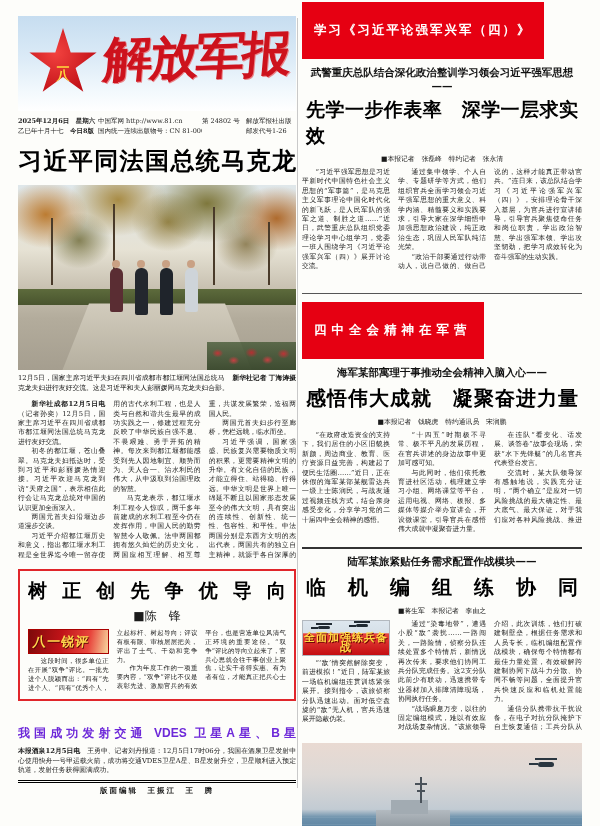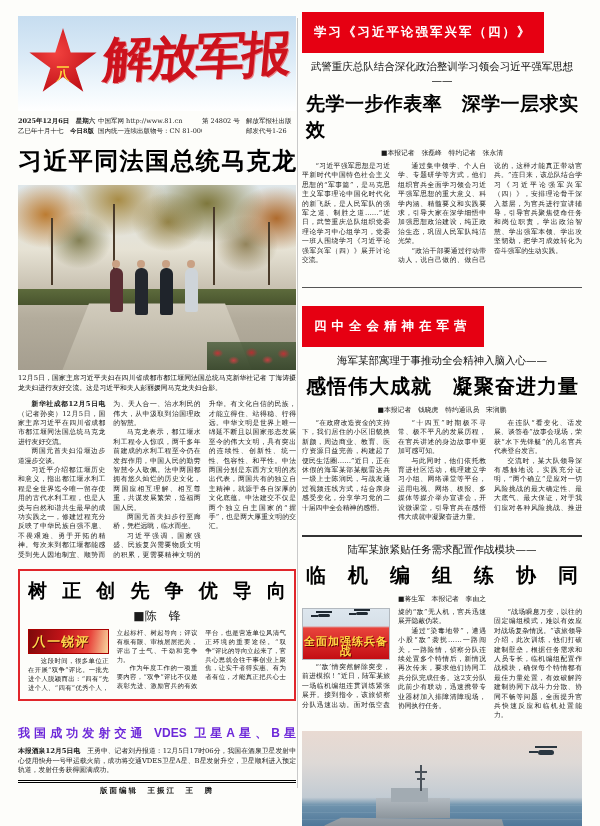--- a/index.html
+++ b/index.html
@@ -50,21 +50,21 @@
     width:8px;height:8px;border-radius:50%;background:#c9a184;}
   .flowers{position:absolute;right:0;bottom:0;width:32%;height:15%;background:
     radial-gradient(8px 6px at 12% 40%,#c23537,transparent 70%),
     radial-gradient(8px 6px at 30% 66%,#c84042,transparent 70%),
     radial-gradient(9px 7px at 50% 38%,#b52f32,transparent 70%),
     radial-gradient(8px 6px at 68% 64%,#c84042,transparent 70%),
     radial-gradient(9px 7px at 86% 42%,#bd3336,transparent 70%),
     linear-gradient(rgba(63,84,48,.75),rgba(50,66,38,.9));}
   
   .caption{margin-top:4px;font-size:6.8px;line-height:9.6px;text-align:justify;color:#111;}
-  .caption .credit{float:right;font-weight:normal;}
+  .caption .credit{float:right;font-weight:bold;padding-left:8px;}
   .body-cols{column-count:3;column-gap:8px;font-size:6.8px;line-height:9.4px;
     text-align:justify;overflow:hidden;color:#222;}
   .body-cols p.para{margin:0;text-indent:2em;}
   .lead-art{margin-top:7px;height:160px;}
   .h-article{height:118px;}
   .h-plenary{height:108px;}
   .h-training{height:118px;}
   .lead-bold{font-weight:bold;}
   
   .comm-box{margin-top:9px;border:2px solid #e0262b;padding:7px 8px 6px 8px;}
@@ -82,32 +82,32 @@
     text-shadow:1px 1px 0 #5e0505;white-space:nowrap;letter-spacing:1px;}
   
   .sat-head{margin-top:24px;font-family:"Liberation Sans",sans-serif;font-weight:700;
     font-size:12px;text-align:justify;text-align-last:justify;overflow:hidden;color:#6d28d9;}
   .sat-brief{margin-top:5px;font-size:6.8px;line-height:9.4px;text-align:justify;}
   .footer-line{margin-top:5px;border-top:3px double #000;padding-top:3px;
     text-align:center;font-size:7.5px;font-weight:bold;letter-spacing:2px;}
   
   .red-label{display:inline-block;background:#e60012;color:#fff;font-weight:bold;
     font-family:"Liberation Sans",sans-serif;font-size:12.5px;letter-spacing:2px;
-    padding:12px 12px;margin-top:12px;}
-  .sec-sub{font-size:10.5px;font-weight:normal;text-align:center;margin-top:7px;color:#111;}
+    padding:20px 12px;margin-top:2px;}
+  .sec-sub{font-size:10.5px;font-weight:bold;text-align:center;margin-top:7px;color:#111;}
   .sec-head{font-family:Liberation Serif, serif;font-weight:700;color:#000;
     text-align:justify;text-align-last:justify;overflow:hidden;padding:0 4px;margin-top:5px;}
   .head-a{font-size:19px;}
   .head-b{font-size:20px;}
   .head-c{font-size:20px;}
   .sec-byline{text-align:center;font-size:6.8px;margin:5px 0 4px 0;}
   .divider{border-bottom:1px solid #555;margin:7px 0 6px 0;}
   .divider2{border-bottom:2px solid #333;margin:8px 0 6px 0;}
   
-  .train-banner{break-inside:avoid;position:relative;width:100%;height:52px;margin-bottom:3px;
+  .train-banner{break-inside:avoid;position:relative;width:100%;height:36px;margin-bottom:3px;
     background:linear-gradient(180deg,#dde6ee 0%,#d6e0e8 34%,#e8443c 38%,#c40d12 100%);
     border:1px solid #b3b9bf;box-sizing:border-box;}
   .banner-text{position:absolute;left:0;right:0;bottom:3px;text-align:center;
     font-family:"Liberation Sans",sans-serif;font-weight:bold;font-size:11px;color:#ffd843;
     text-shadow:1px 1px 0 #6e0404;letter-spacing:1px;}
   .heli{position:absolute;width:12px;height:3px;background:#202a33;border-radius:2px;}
   .heli::before{content:"";position:absolute;left:-2px;top:-3px;width:16px;height:1.5px;background:#202a33;}
   .heli::after{content:"";position:absolute;left:-7px;top:1px;width:7px;height:1.5px;background:#202a33;}
   
   .sea-photo{position:relative;margin-top:5px;height:158px;overflow:hidden;
@@ -180,20 +180,21 @@
     </div>
 
     <div class="caption">
       <span class="credit">新华社记者 丁海涛摄</span>
       <span>12月5日，国家主席习近平夫妇在四川省成都市都江堰同法国总统马克龙夫妇进行友好交流。这是习近平和夫人彭丽媛同马克龙夫妇合影。</span>
     </div>
 
     <div class="body-cols lead-art">
       <p class="para"><b class="lead-bold">新华社成都12月5日电</b><span>（记者孙奕）12月5日，国家主席习近平在四川省成都市都江堰同法国总统马克龙进行友好交流。</span></p>
       <div>
+          <p class="para">初冬的都江堰，苍山叠翠。马克龙夫妇抵达时，受到习近平和彭丽媛热情迎接。习近平欢迎马克龙到访“天府之国”，表示相信此行会让马克龙总统对中国的认识更加全面深入。</p>
           <p class="para">两国元首夫妇沿堰边步道漫步交谈。</p>
           <p class="para">习近平介绍都江堰历史和意义，指出都江堰水利工程是全世界迄今唯一留存使用的古代水利工程，也是人类与自然和谐共生最早的成功实践之一，修建过程充分反映了中华民族自强不息、不畏艰难、勇于开拓的精神。每次来到都江堰都能感受到先人因地制宜、顺势而为、天人合一、治水利民的伟大，从中汲取到治国理政的智慧。</p>
           <p class="para">马克龙表示，都江堰水利工程令人惊叹，两千多年前建成的水利工程至今仍在发挥作用，中国人民的勤劳智慧令人敬佩。法中两国都拥有悠久灿烂的历史文化，两国应相互理解、相互尊重，共谋发展繁荣，造福两国人民。</p>
           <p class="para">两国元首夫妇步行至廊桥，凭栏远眺，临水而坐。</p>
           <p class="para">习近平强调，国家强盛、民族复兴需要物质文明的积累，更需要精神文明的升华。有文化自信的民族，才能立得住、站得稳、行得远。中华文明是世界上唯一绵延不断且以国家形态发展至今的伟大文明，具有突出的连续性、创新性、统一性、包容性、和平性。中法两国分别是东西方文明的杰出代表，两国共有的独立自主精神，就源于各自深厚的文化底蕴。中法建交不仅是两个独立自主国家的“握手”，也是两大厚重文明的交汇。</p>
         </div>
     </div>
 
     <div class="comm-box">
       <div class="comm-head">树正创先争优导向</div>

